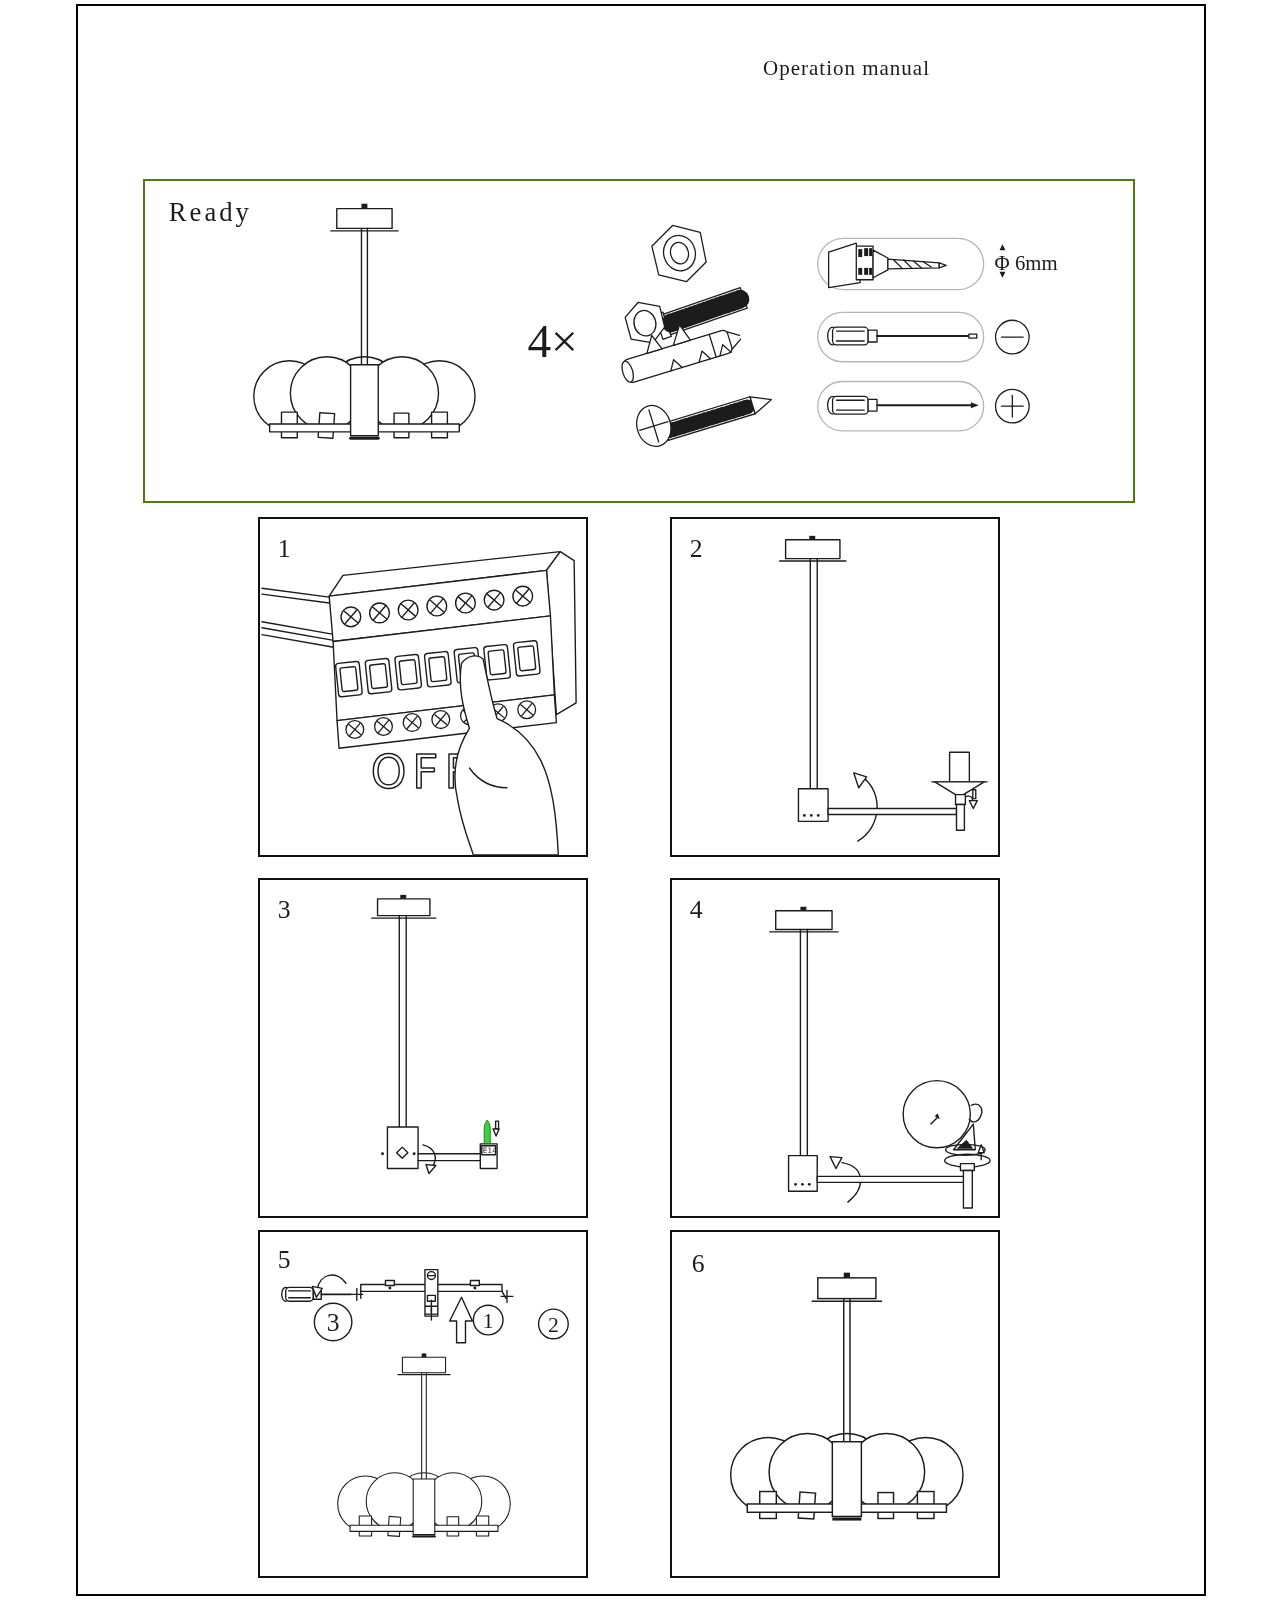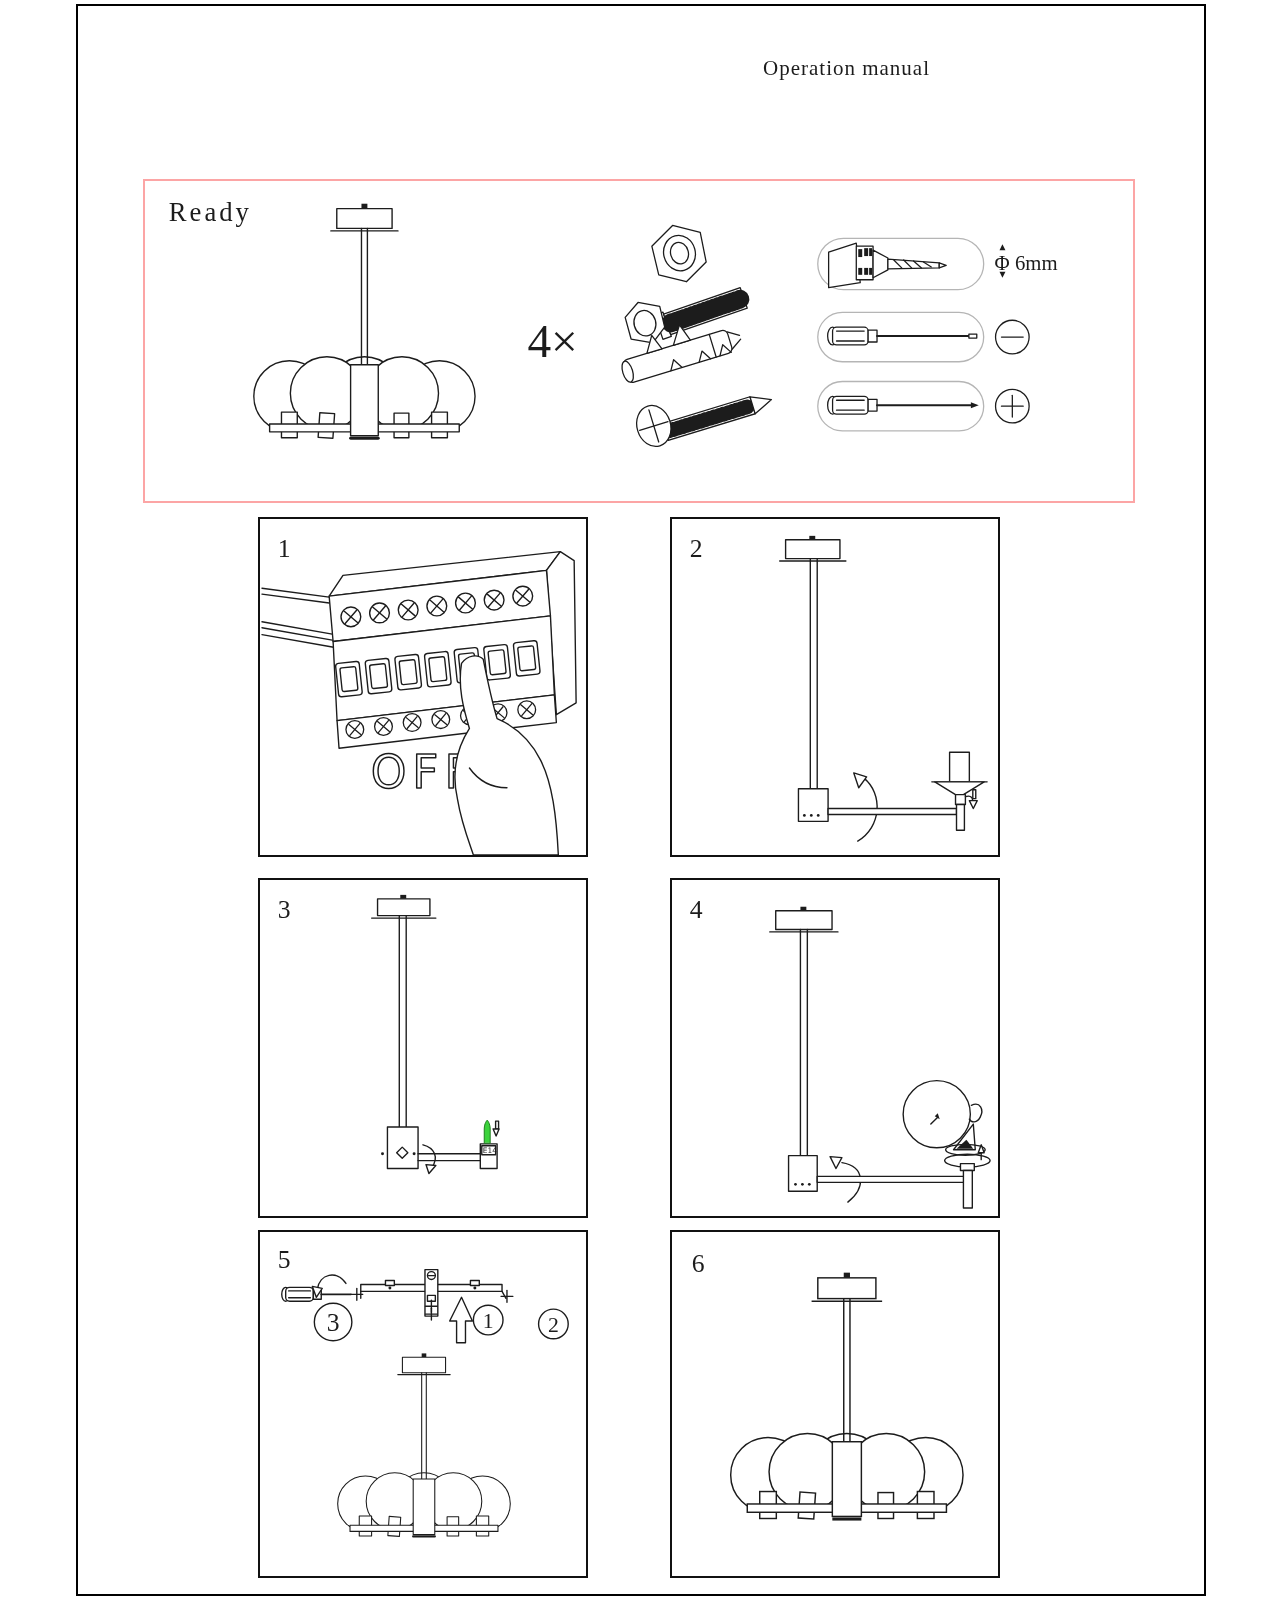--- a/index.html
+++ b/index.html
@@ -1,19 +1,19 @@
 <!DOCTYPE html>
 <html><head>
 <meta charset="utf-8">
 <style>
   html,body{margin:0;padding:0;background:#fff;}
   body{width:1280px;height:1600px;position:relative;font-family:"Liberation Serif",serif;color:#1c1c1c;}
   .page-border{position:absolute;left:76px;top:4px;width:1130px;height:1592px;border:2px solid #000;box-sizing:border-box;background:#fff;}
   .title{position:absolute;left:763px;top:56px;font-size:21px;letter-spacing:1px;white-space:nowrap;}
-  .ready-box{position:absolute;left:143px;top:179px;width:992px;height:324px;border:2px solid #fca5a5;box-sizing:border-box;background:#fff;}
+  .ready-box{position:absolute;left:143px;top:179px;width:992px;height:324px;border:2px solid #4d7c0f;box-sizing:border-box;background:#fff;}
   .panel{position:absolute;border:2px solid #111;box-sizing:border-box;background:#fff;}
   #p1{left:258px;top:517px;width:330px;height:340px;}
   #p2{left:670px;top:517px;width:330px;height:340px;}
   #p3{left:258px;top:878px;width:330px;height:340px;}
   #p4{left:670px;top:878px;width:330px;height:340px;}
   #p5{left:258px;top:1230px;width:330px;height:348px;}
   #p6{left:670px;top:1230px;width:330px;height:348px;}
   svg.fill{position:absolute;left:0;top:0;width:100%;height:100%;display:block;}
   .defs{position:absolute;width:0;height:0;overflow:hidden;}
 </style>

